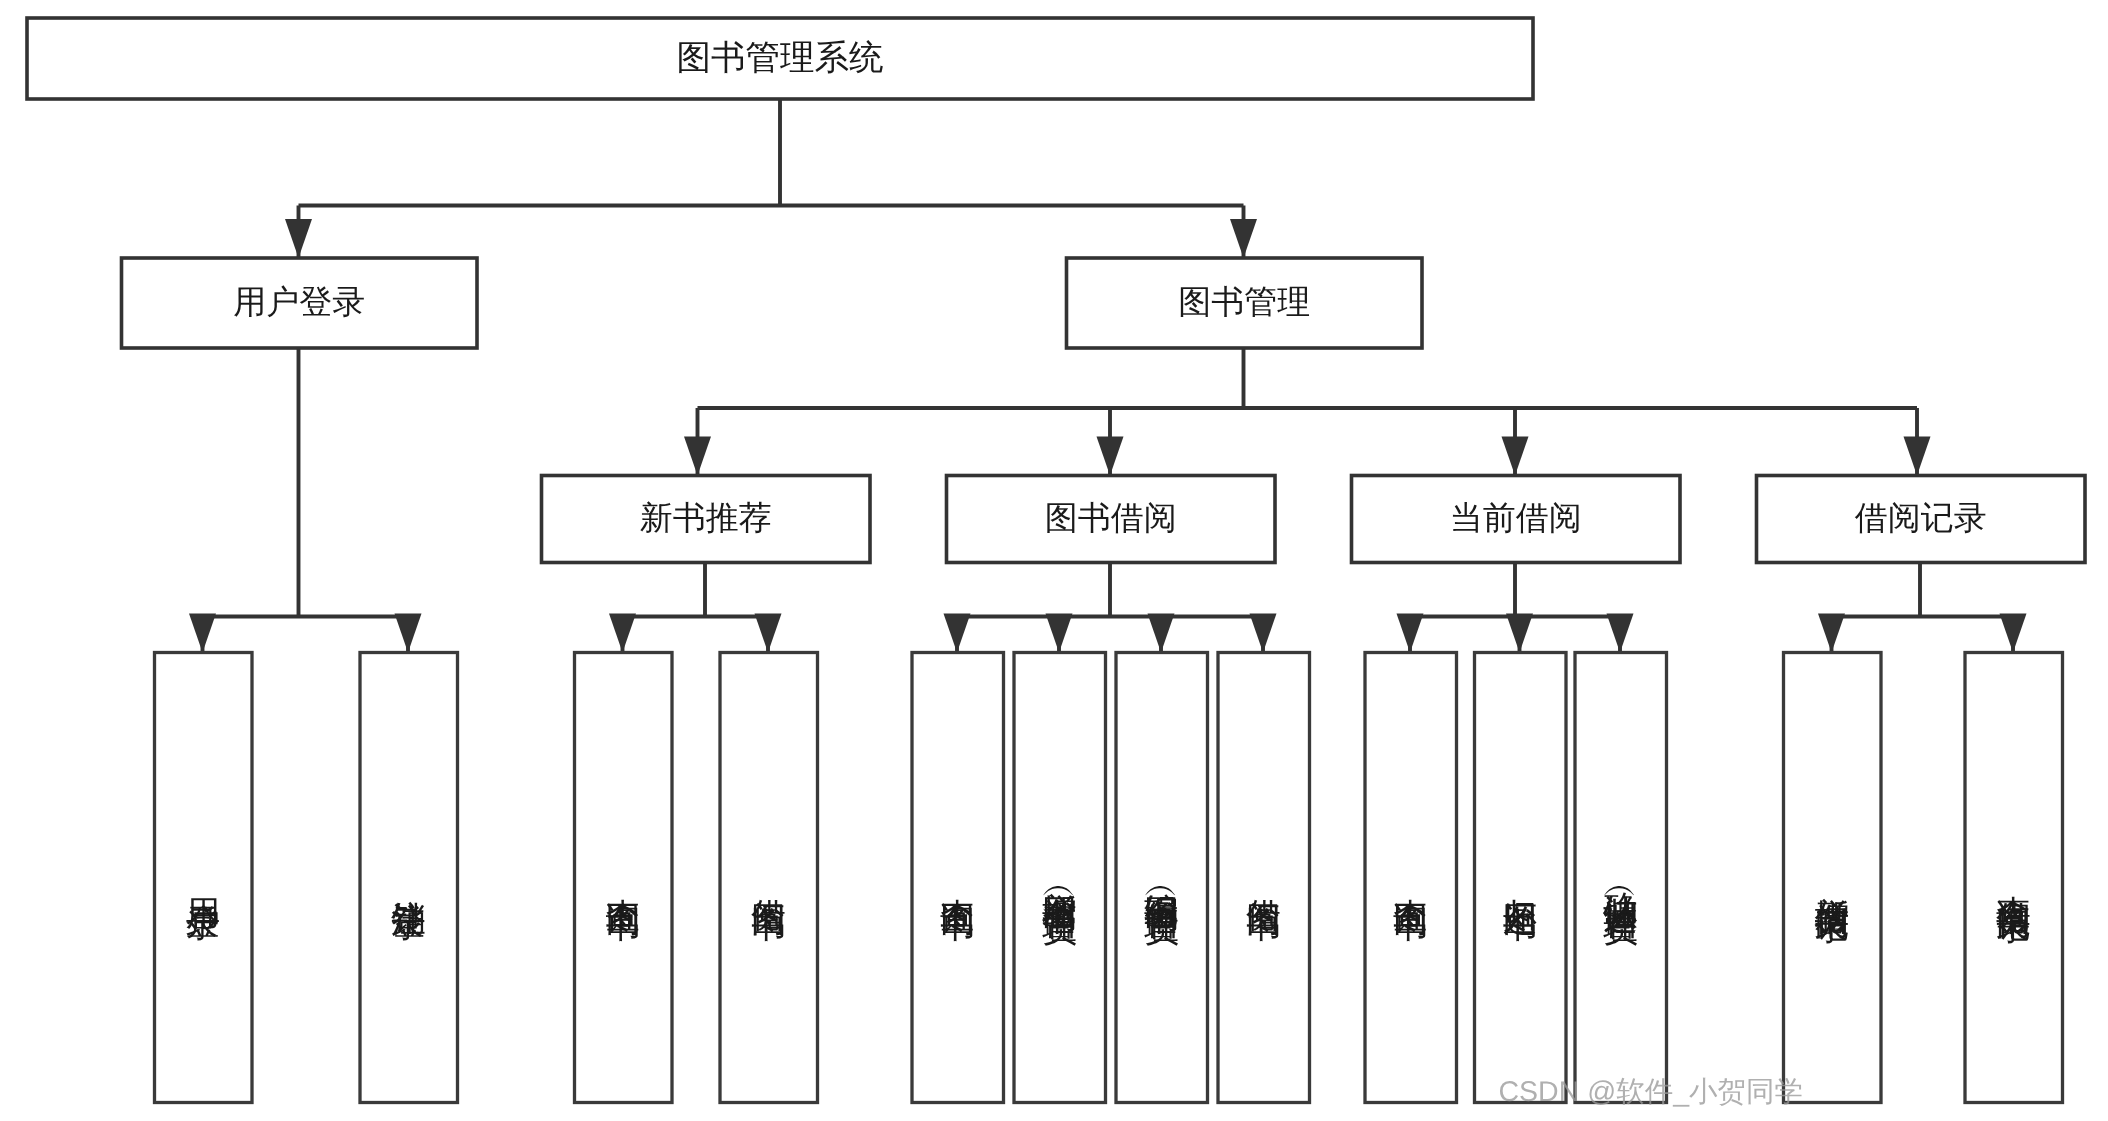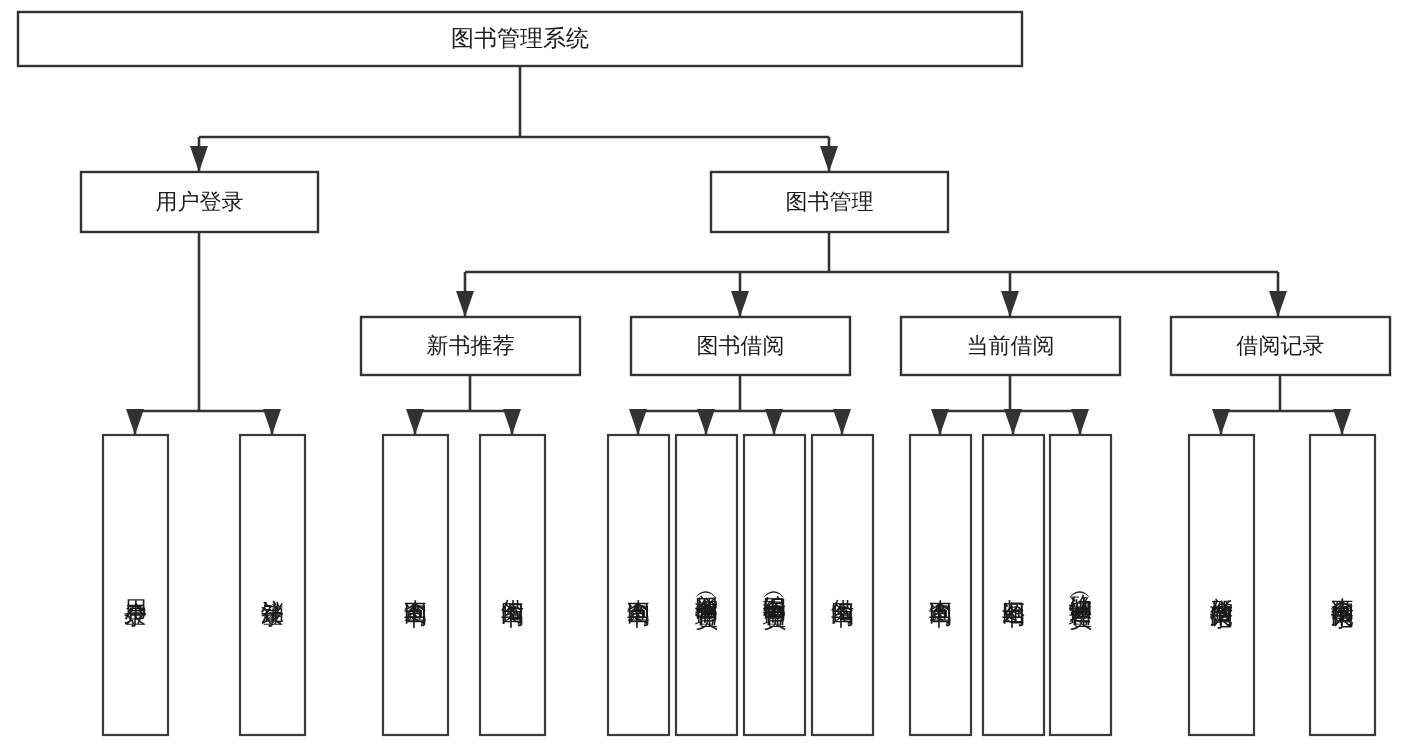--- a/index.html
+++ b/index.html
@@ -248,13 +248,14 @@
       <div class="vlabel-wrap" style="left: 1050px; top: 435px; width: 61px; height: 300px;">
         <div class="vlabel-text">确认归还（管理员）</div>
       </div>
       <div class="vlabel-wrap" style="left: 1189px; top: 435px; width: 65px; height: 300px;">
         <div class="vlabel-text">新增借阅记录</div>
       </div>
       <div class="vlabel-wrap" style="left: 1310px; top: 435px; width: 65px; height: 300px;">
         <div class="vlabel-text">查询借阅记录</div>
       </div>
     </div>
+  <div class="watermark">CSDN @软件_小贺同学</div>
 </div>
 
 </body></html>

